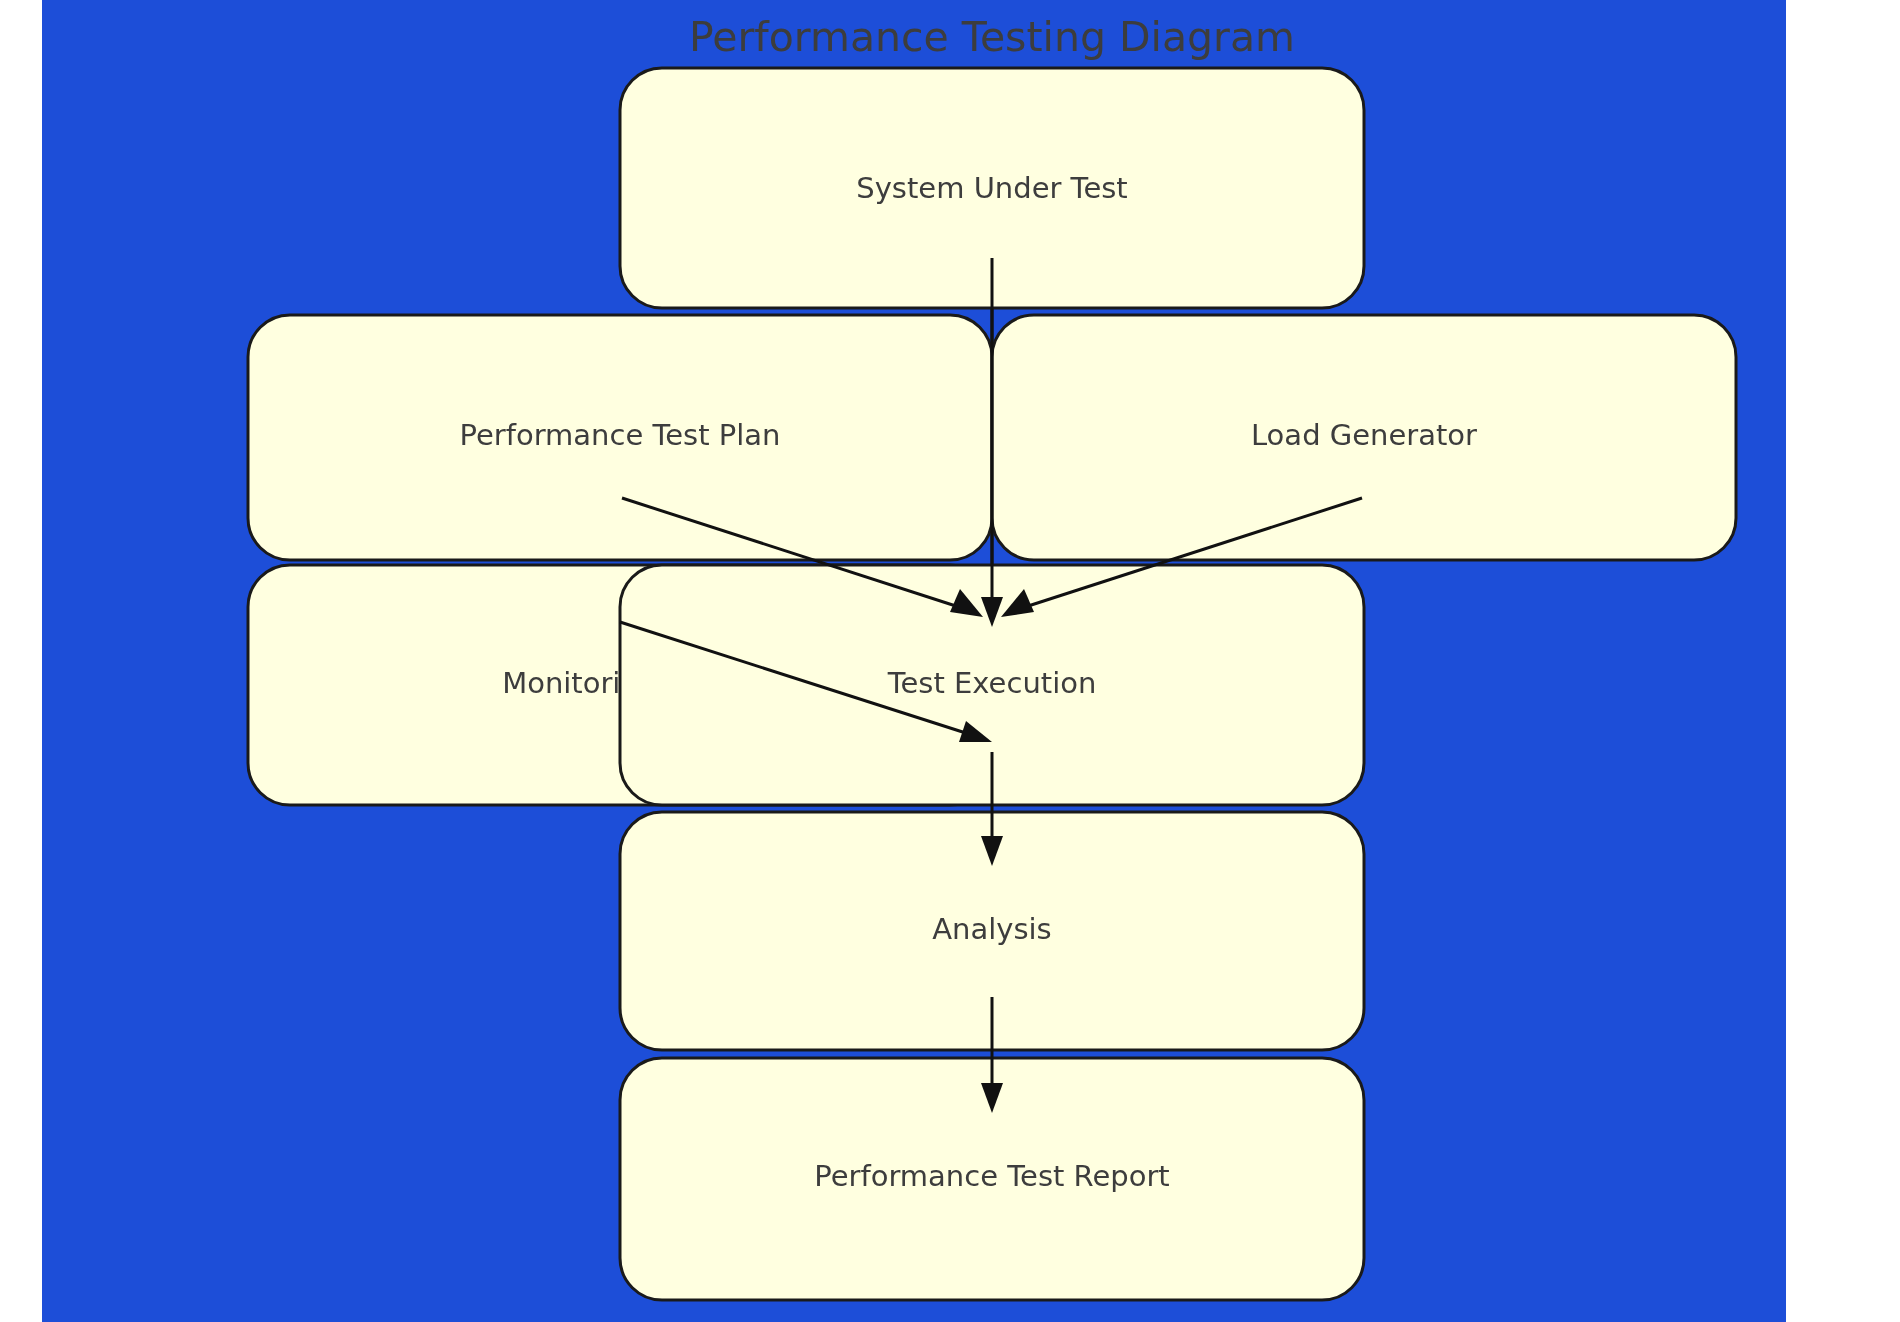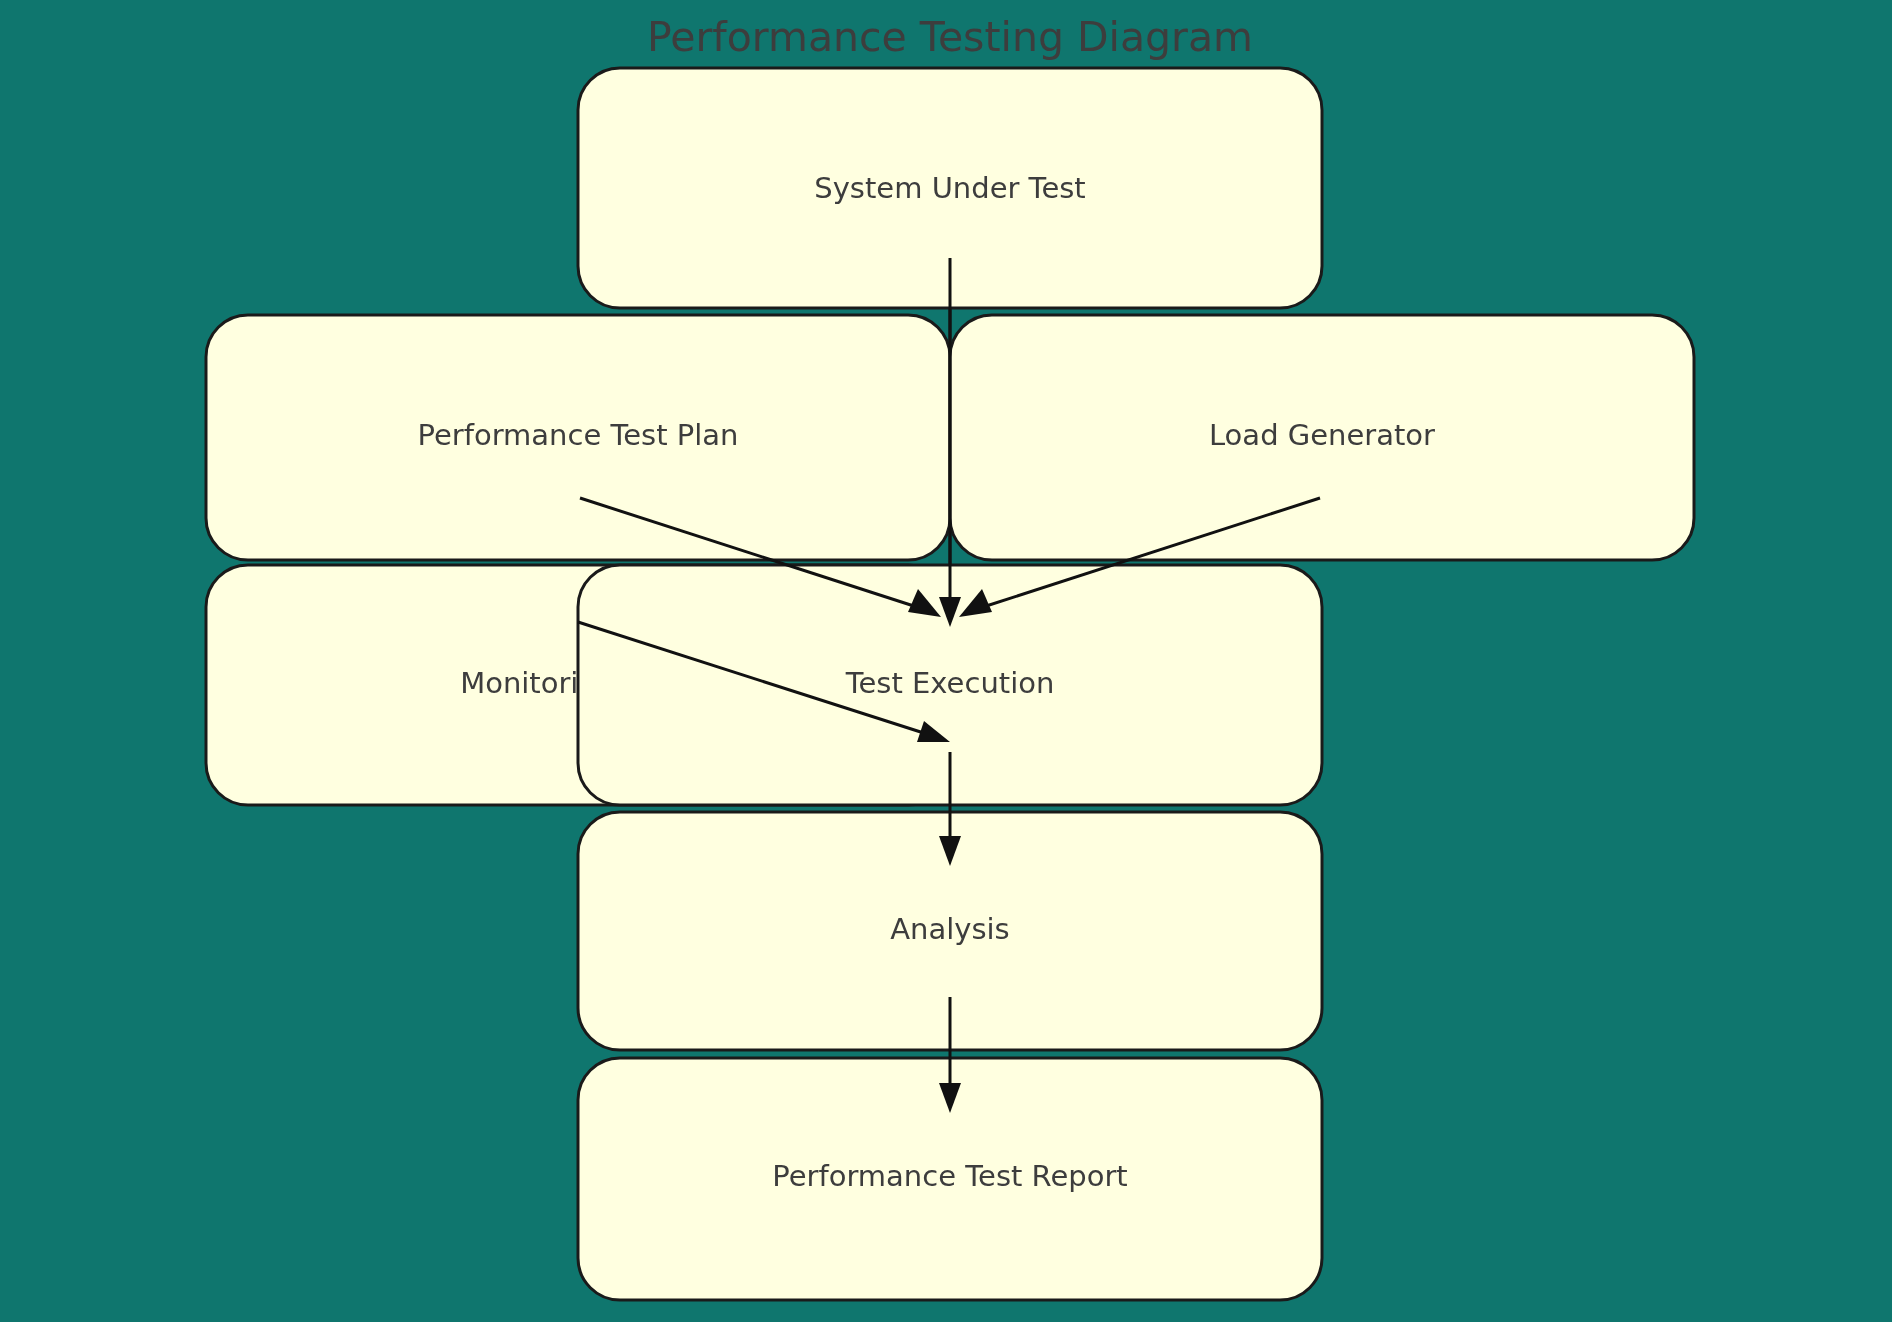--- a/index.html
+++ b/index.html
@@ -9,23 +9,24 @@
     background: #ffffff;
   }
   body {
     width: 1900px;
     height: 1322px;
     overflow: hidden;
     font-family: "DejaVu Sans", sans-serif;
   }
   #diagram-root {
     position: relative;
-    width: 1892px;
+    width: 1744px;
     height: 1322px;
-    background: #0f766e;
+    background: #1d4ed8;
+    margin-left: 42px;
   }
   svg.canvas {
     display: block;
     width: 1900px;
     height: 1322px;
   }
   .diagram-title {
     font-family: "DejaVu Sans", sans-serif;
     font-size: 41px;
     fill: #3d3d3d;

